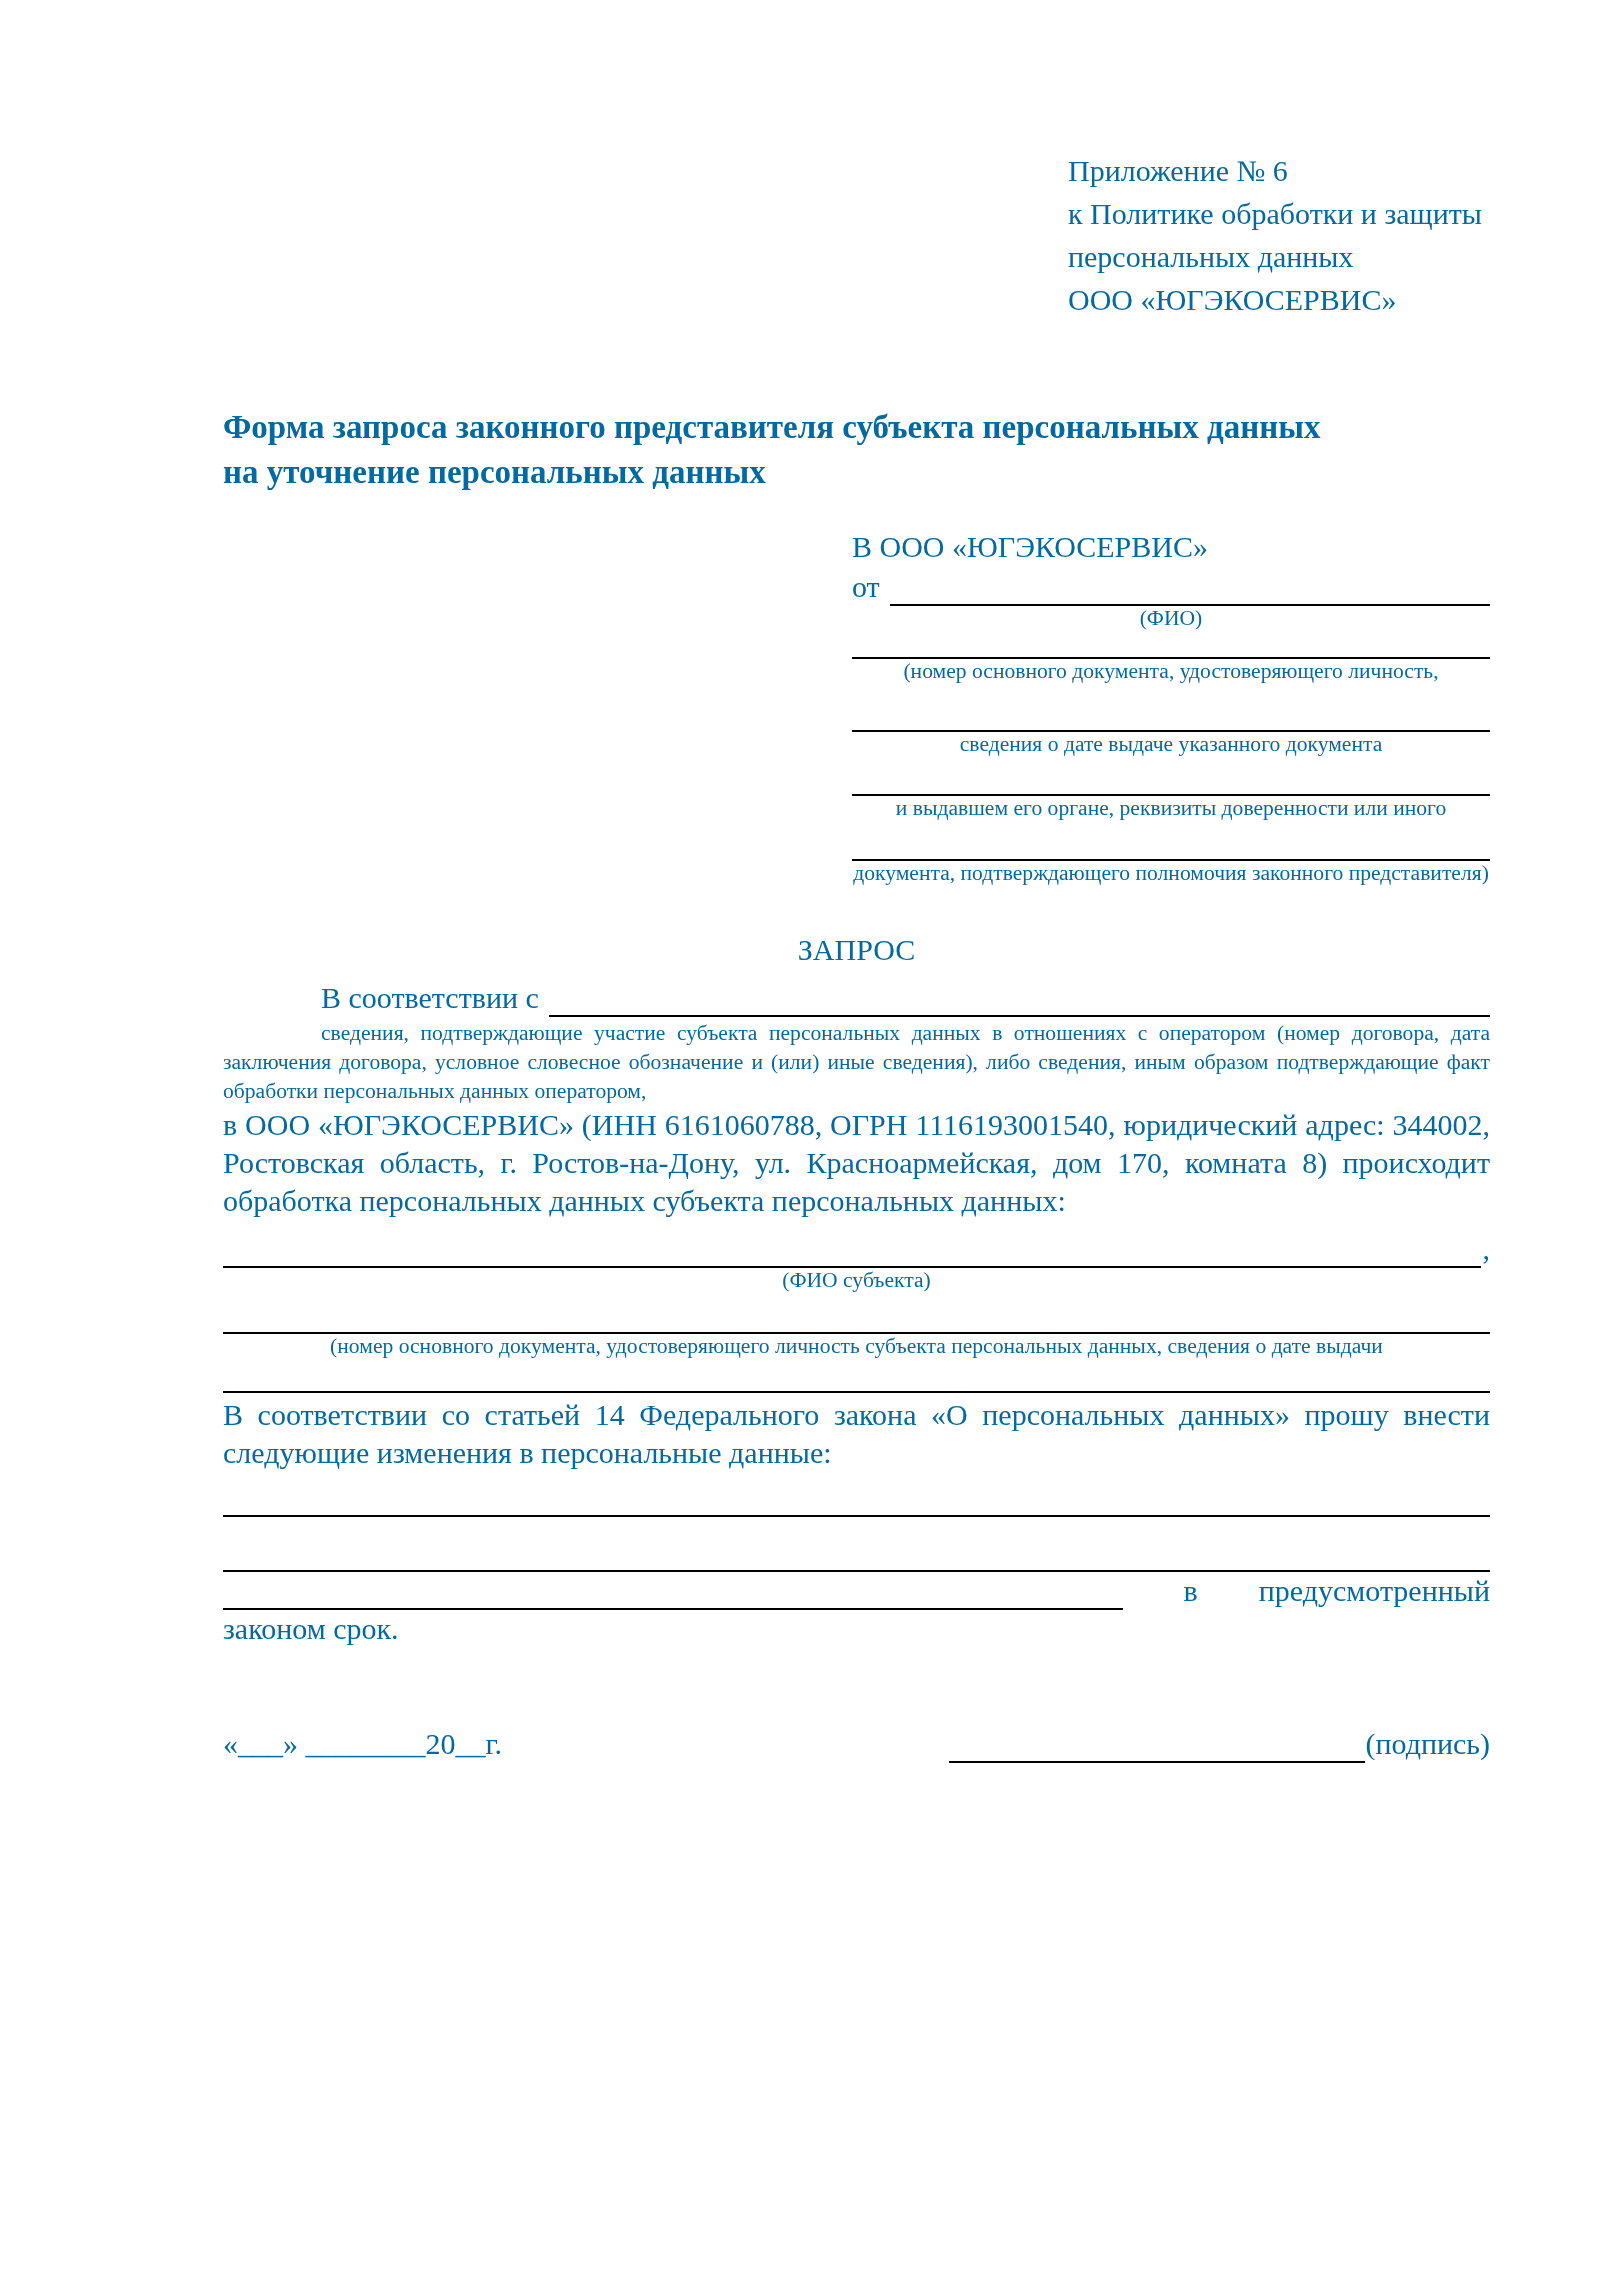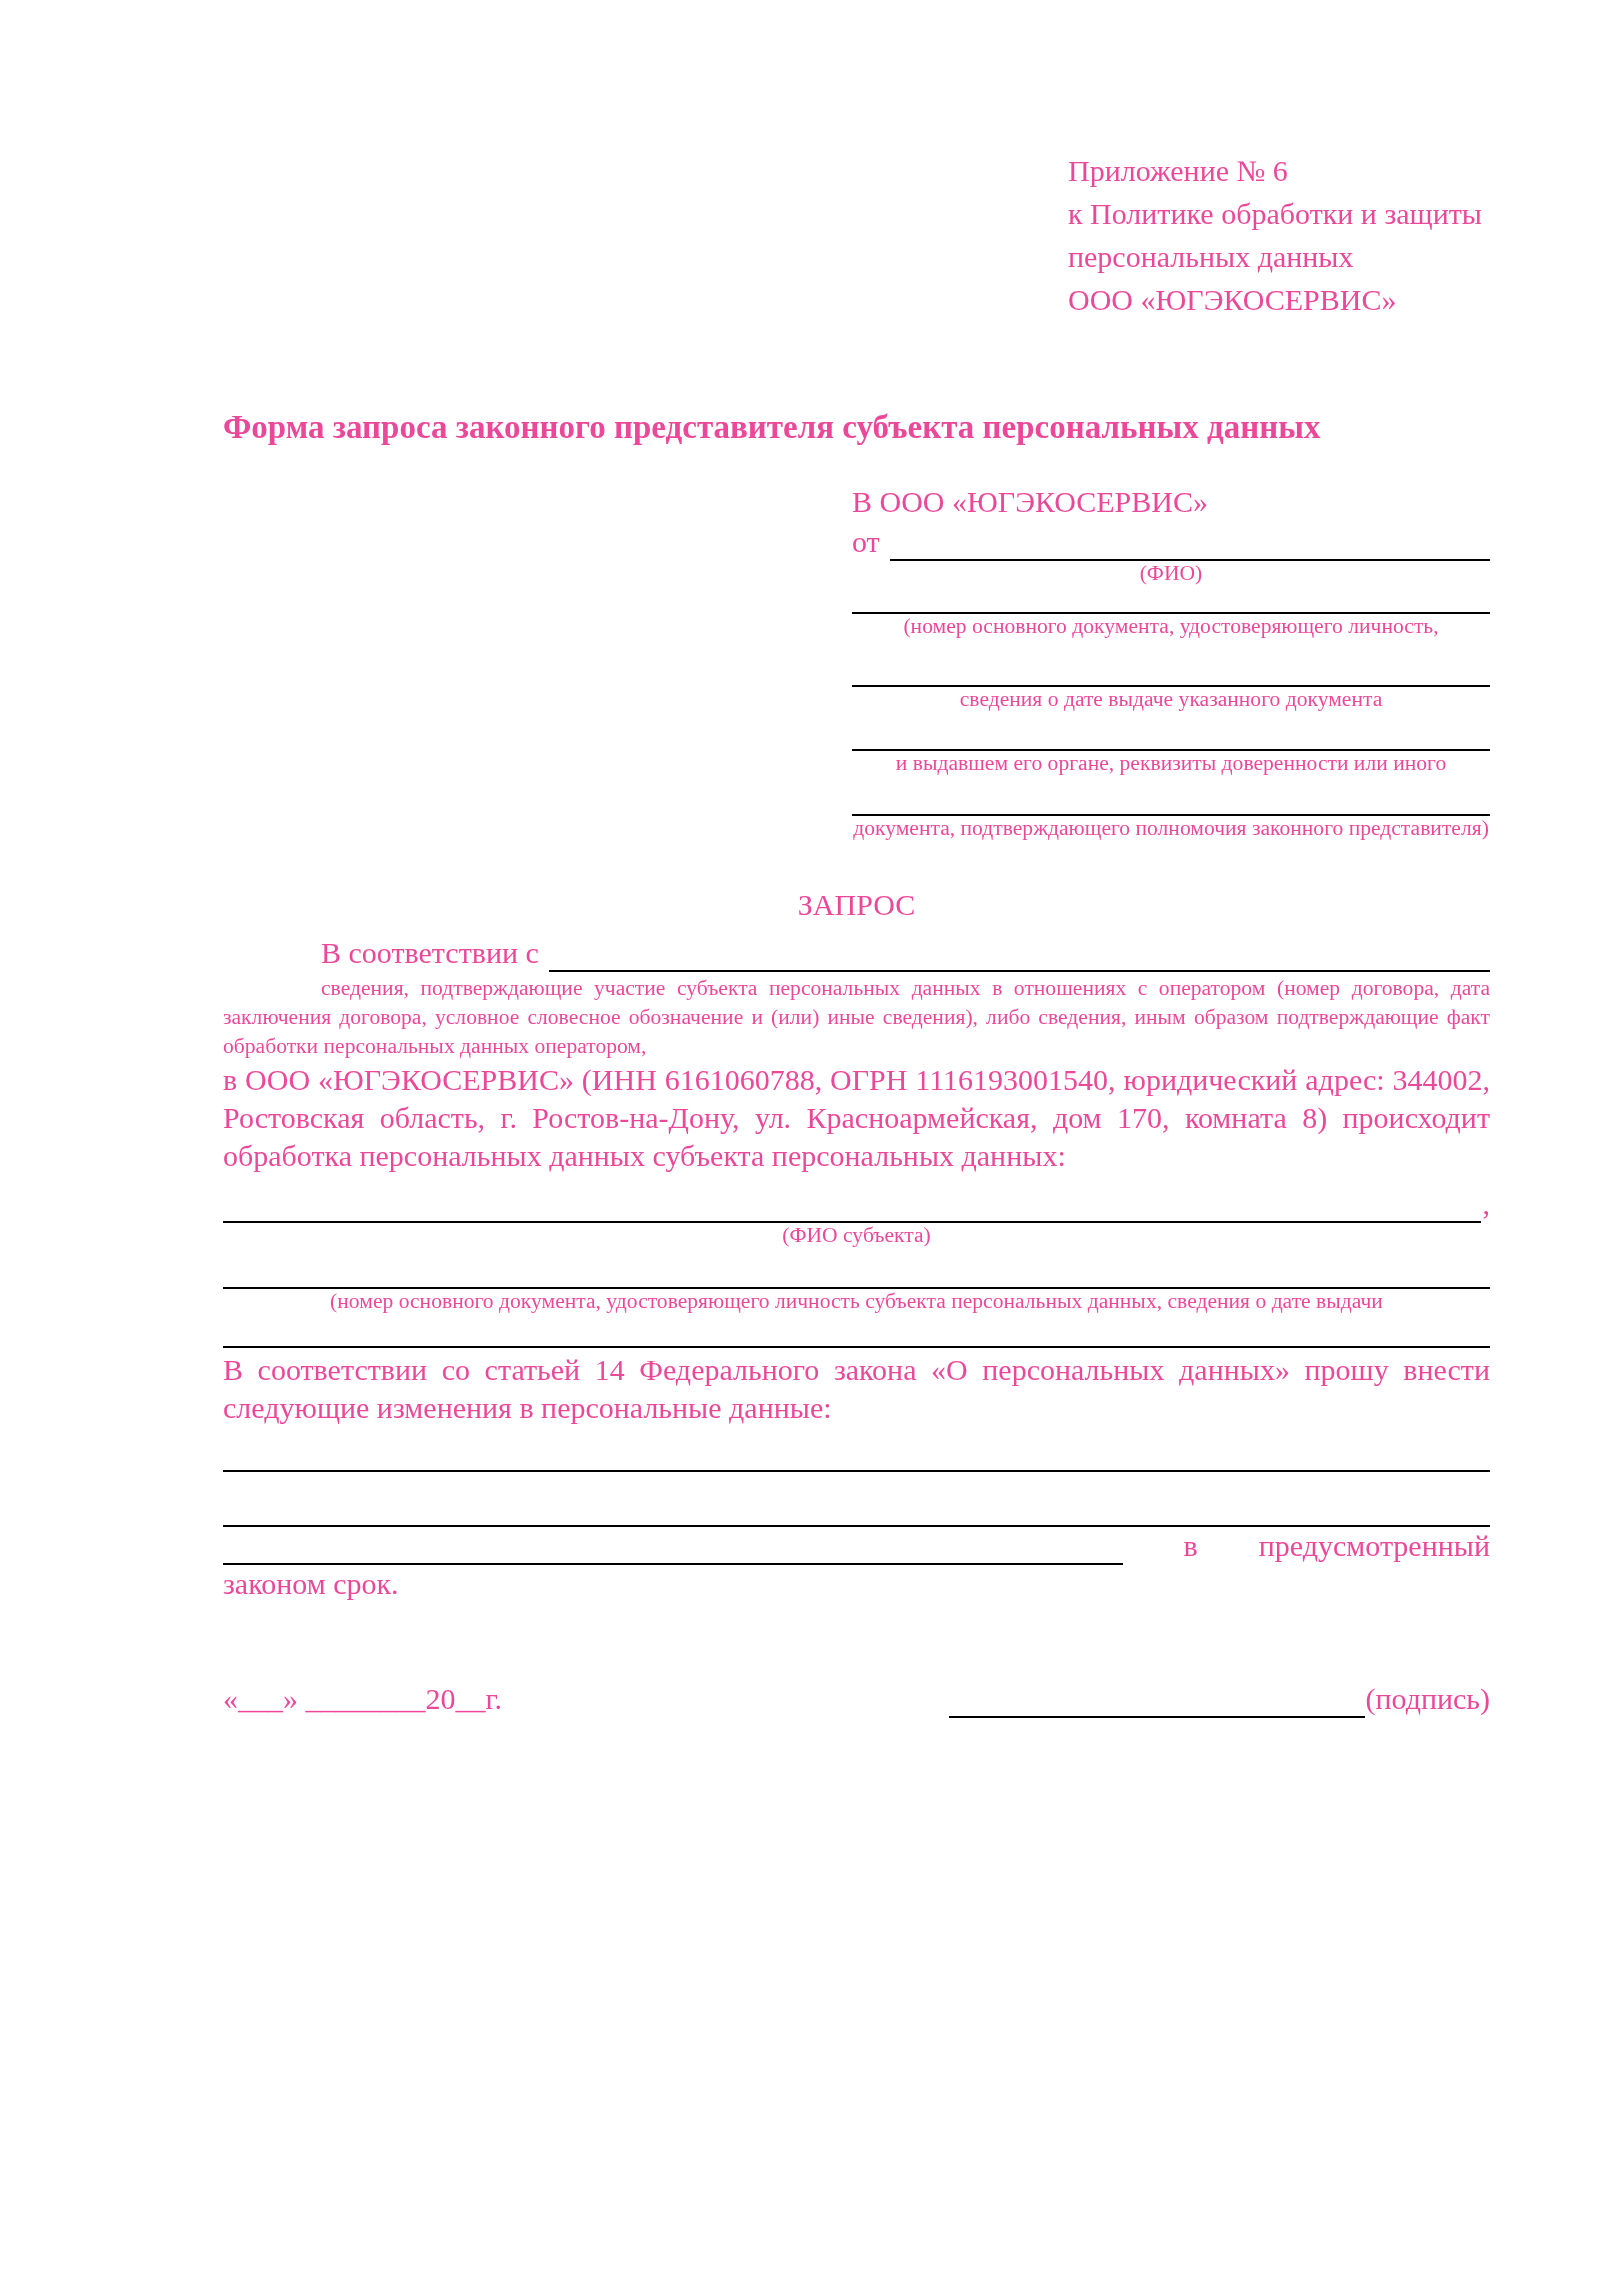--- a/index.html
+++ b/index.html
@@ -1,21 +1,21 @@
 <!DOCTYPE html>
 <html lang="ru"><head>
 <meta charset="utf-8">
 <style>
   html,body { margin:0; padding:0; background:#888; }
   .page {
     position:relative;
     width:1621px; height:2293px;
     margin:0 auto;
     background:#ffffff;
-    color:#ec4899;
+    color:#0369a1;
     font-family:"Liberation Serif","DejaVu Serif",serif;
     font-size:30px;
     line-height:38px;
     box-sizing:border-box;
     padding:149px 131px 0 223px;
   }
   .appendix { margin-left:845px; line-height:43px; white-space:nowrap; }
   .doc-title {
     margin:84px 0 0 0;
     text-align:left;
@@ -83,20 +83,21 @@
 
   <div class="appendix">
     <div>Приложение № 6</div>
     <div>к Политике обработки и защиты</div>
     <div>персональных данных</div>
     <div>ООО «ЮГЭКОСЕРВИС»</div>
   </div>
 
   <h1 class="doc-title">
     <span class="title-line">Форма запроса законного представителя субъекта персональных данных</span>
+    <span class="title-line">на уточнение персональных данных</span>
   </h1>
 
   <div class="addressee">
     <div>В ООО «ЮГЭКОСЕРВИС»</div>
     <div class="flex-row from-row">
       <span>от</span>
       <span class="fill"></span>
     </div>
     <div class="cap">(ФИО)</div>
 

